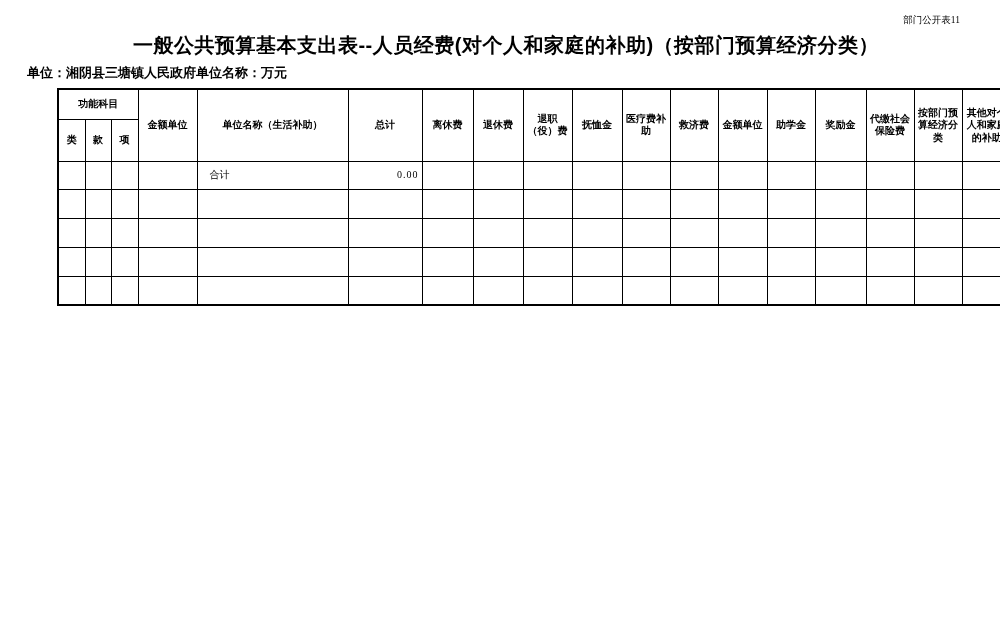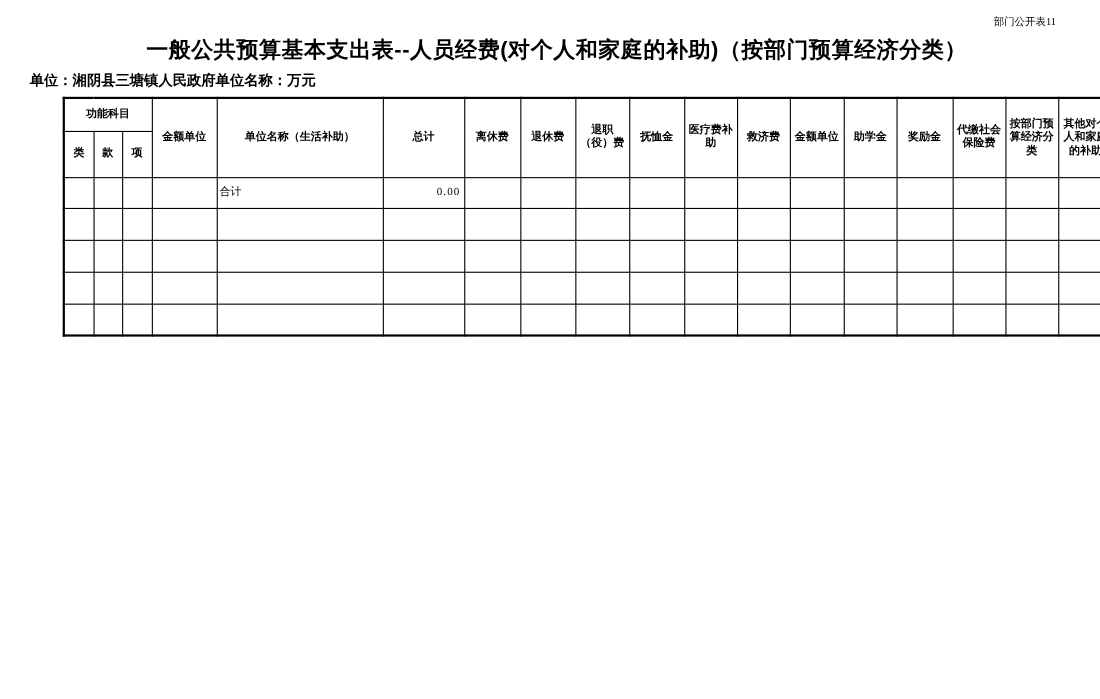--- a/index.html
+++ b/index.html
@@ -54,21 +54,21 @@
     text-align: center;
     padding: 1px 2px;
     overflow: hidden;
     word-break: break-all;
   }
   table.budget th { font-weight: bold; }
   tr.hdr-top  { height: 30px; }
   tr.hdr-sub  { height: 42px; }
   tbody tr    { height: 29px; }
   tbody tr:first-child { height: 28px; }
-  tbody td.cell-name  { text-align: left;  padding-left: 2px; }
+  tbody td.cell-name  { text-align: left;  padding-left: 12px; }
   tbody td.cell-num   { text-align: right; padding-right: 3px; letter-spacing: 1px; }
 </style>
 </head>
 <body>
 
 <div class="corner-label">部门公开表11</div>
 
 <div class="doc-title">一般公共预算基本支出表--人员经费(对个人和家庭的补助)（按部门预算经济分类）</div>
 
 <div class="meta-row">

